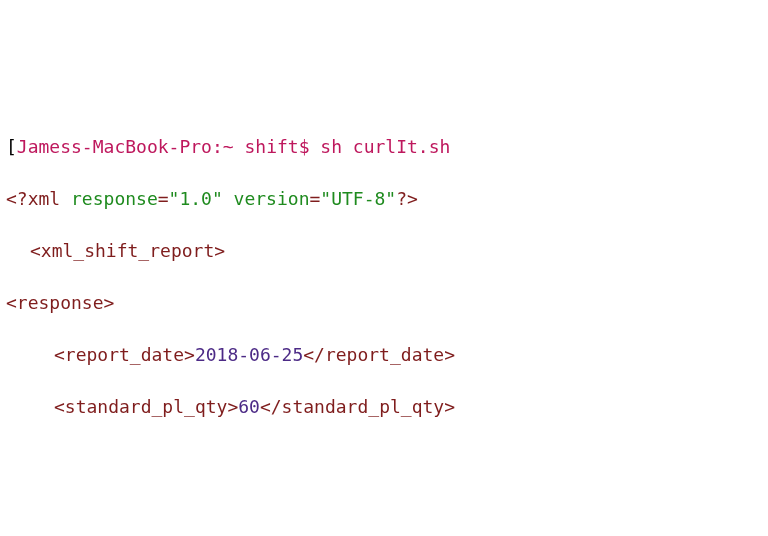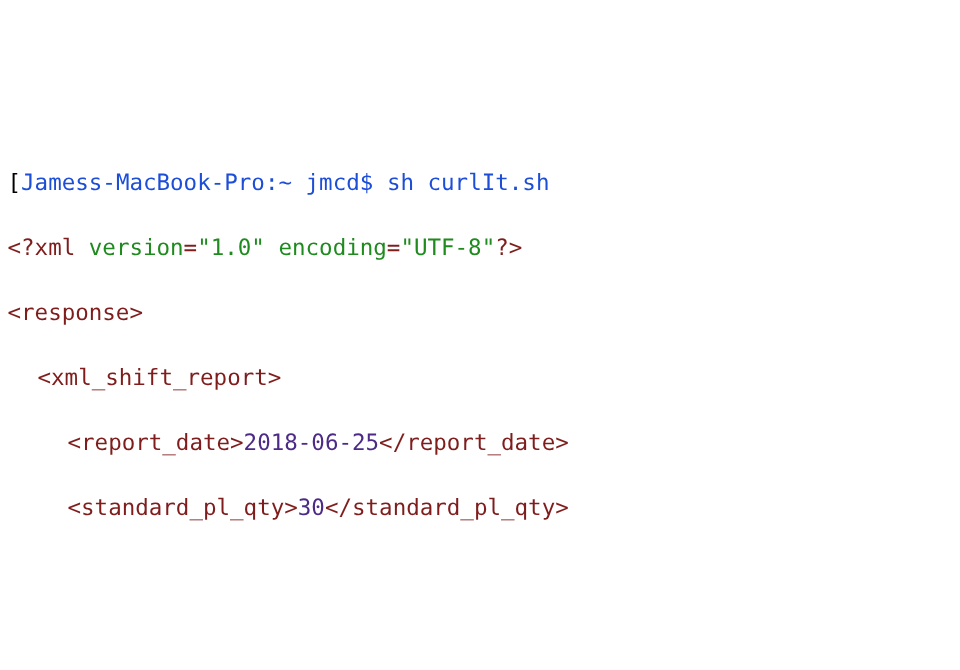--- a/index.html
+++ b/index.html
@@ -10,21 +10,21 @@
   }
   body {
     background: #ffffff;
     font-family: "Menlo", "Monaco", "Consolas", monospace;
     font-size: 18px;
     line-height: 26px;
     padding: 4px 6px;
     box-sizing: border-box;
     white-space: pre;
   }
-  .black { color: #1d4ed8; }
+  .black { color: #be185d; }
   .olive { color: #7f1d1d; }
   .purple { color: #4c2a86; text-align: center; }
   .green { color: #1f8b1f; }
   .redact {
     display: inline-block;
     background: #000;
     height: 17px;
     vertical-align: middle;
     border-radius: 10px;
     position: relative;
@@ -35,26 +35,26 @@
   .ind2 { padding-left: 24px; }
   .ind3 { padding-left: 48px; }
   .bracket { color: #000; }
 </style>
 </head>
 <body>
 
 
 
 <div>
-<span class="line"><span class="bracket">[</span><span class="black">Jamess-MacBook-Pro</span><span class="black">:</span><span class="black">~</span><span class="black"> </span><span class="black">jmcd</span><span class="black">$</span><span class="black"> </span><span class="black">sh curlIt.sh</span></span>
-<span class="line"><span class="olive">&lt;?xml</span> <span class="green">version</span><span class="olive">=</span><span class="green">"1.0"</span> <span class="green">encoding</span><span class="olive">=</span><span class="green">"UTF-8"</span><span class="olive">?&gt;</span></span>
+<span class="line"><span class="bracket">[</span><span class="black">Jamess-MacBook-Pro</span><span class="black">:</span><span class="black">~</span><span class="black"> </span><span class="black">shift</span><span class="black">$</span><span class="black"> </span><span class="black">sh curlIt.sh</span></span>
+<span class="line"><span class="olive">&lt;?xml</span> <span class="green">response</span><span class="olive">=</span><span class="green">"1.0"</span> <span class="green">version</span><span class="olive">=</span><span class="green">"UTF-8"</span><span class="olive">?&gt;</span></span>
+<span class="line ind2"><span class="olive">&lt;xml_shift_report&gt;</span></span>
 <span class="line ind1"><span class="olive">&lt;response&gt;</span></span>
-<span class="line ind2"><span class="olive">&lt;xml_shift_report&gt;</span></span>
 <span class="line ind3"><span class="olive">&lt;report_date&gt;</span><span class="purple">2018-06-25</span><span class="olive">&lt;/report_date&gt;</span></span>
-<span class="line ind3"><span class="olive">&lt;standard_pl_qty&gt;</span><span class="purple">30</span><span class="olive">&lt;/standard_pl_qty&gt;</span></span>
+<span class="line ind3"><span class="olive">&lt;standard_pl_qty&gt;</span><span class="purple">60</span><span class="olive">&lt;/standard_pl_qty&gt;</span></span>
 
 
 
 
 
 
 
 
 
 

